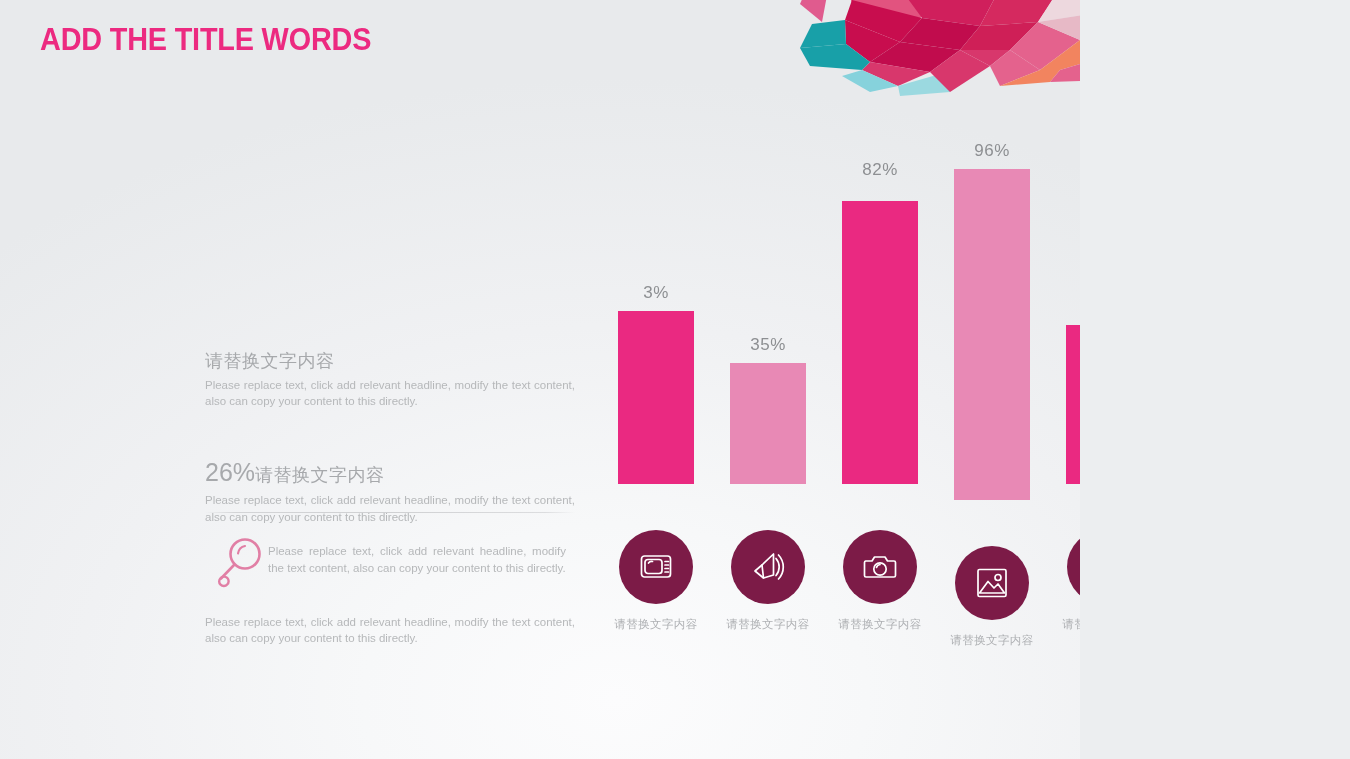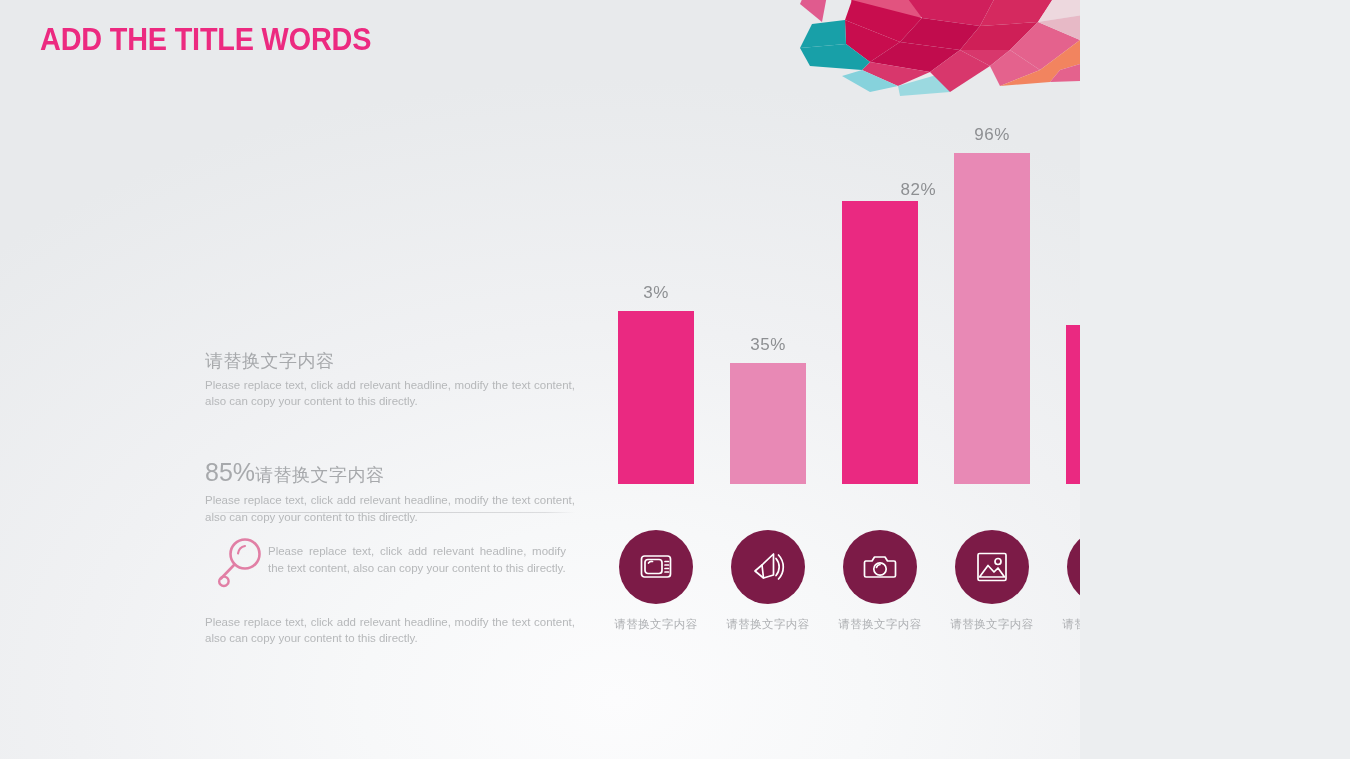--- a/index.html
+++ b/index.html
@@ -224,21 +224,21 @@
   </svg>
 
   <div id="title">ADD THE TITLE WORDS</div>
 
   <div id="left-col">
     <div id="block-1">
       <h2 class="block-heading">请替换文字内容</h2>
       <p class="block-body">Please replace text, click add relevant headline, modify the text content, also can copy your content to this directly.</p>
     </div>
     <div id="block-2">
-      <h2 class="block-heading"><span class="pct">85%</span><span>请替换文字内容</span></h2>
+      <h2 class="block-heading"><span class="pct">26%</span><span>请替换文字内容</span></h2>
       <p class="block-body">Please replace text, click add relevant headline, modify the text content, also can copy your content to this directly.</p>
     </div>
   </div>
 
   <div id="divider"></div>
 
   <div id="magnifier-row">
     <svg id="magnifier-icon" viewBox="0 0 56 60">
       <g fill="none" stroke="#e17fa5" stroke-width="2.6" stroke-linecap="round">
         <circle cx="33" cy="22" r="14.5"></circle>
@@ -278,33 +278,33 @@
               <path d="M11,15 L12.5,28"></path>
               <path d="M25,8.5 a13,13 0 0,1 0,17"></path>
               <path d="M27.5,5 a17.5,17.5 0 0,1 0,24"></path>
             </g>
           </svg>
         </div>
         <div class="bar-label">请替换文字内容</div>
       </div>
       <div class="bar-col" style="left: 224px;">
         <div class="bar" style="height: 283px; background: rgb(234, 41, 129);"></div>
-        <div class="bar-value" style="bottom: 440px; text-align: right;">82%</div>
+        <div class="bar-value" style="bottom: 460px;">82%</div>
         <div class="icon-circle" style="background: rgb(124, 27, 71);">
           <svg viewBox="0 0 34 34">
             <g fill="none" stroke="#fff" stroke-width="1.7" stroke-linejoin="round" stroke-linecap="round">
               <path d="M2.5,11 h6.5 l2.5,-4 h10.5 l2.5,4 h6.5 a1.5,1.5 0 0,1 1.5,1.5 v13 a1.5,1.5 0 0,1 -1.5,1.5 h-28 a1.5,1.5 0 0,1 -1.5,-1.5 v-13 a1.5,1.5 0 0,1 1.5,-1.5 Z"></path>
               <circle cx="17" cy="19" r="6.2"></circle>
               <path d="M13.5,17.5 a4.2,4.2 0 0,1 3.5,-3"></path>
             </g>
           </svg>
         </div>
         <div class="bar-label">请替换文字内容</div>
       </div>
-      <div class="bar-col" style="left: 336px;">
+      <div class="bar-col" style="left: 336px; margin-top: 16px;">
         <div class="bar" style="height: 331px; background: rgb(232, 137, 181);"></div>
         <div class="bar-value" style="bottom: 495px;">96%</div>
         <div class="icon-circle" style="background: rgb(124, 27, 71);">
           <svg viewBox="0 0 34 34">
             <g fill="none" stroke="#fff" stroke-width="1.7" stroke-linejoin="round" stroke-linecap="round">
               <rect x="3" y="3.5" width="28" height="27" rx="1.5"></rect>
               <circle cx="23" cy="11.5" r="3"></circle>
               <path d="M4.5,27 L13,15.5 L19,22 L23,18 L29.5,27 Z"></path>
             </g>
           </svg>

